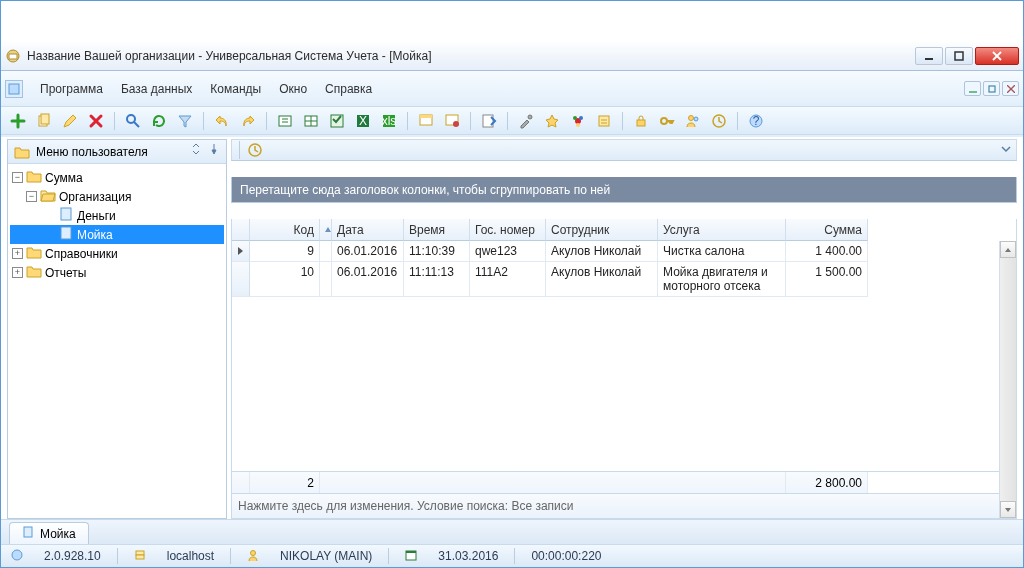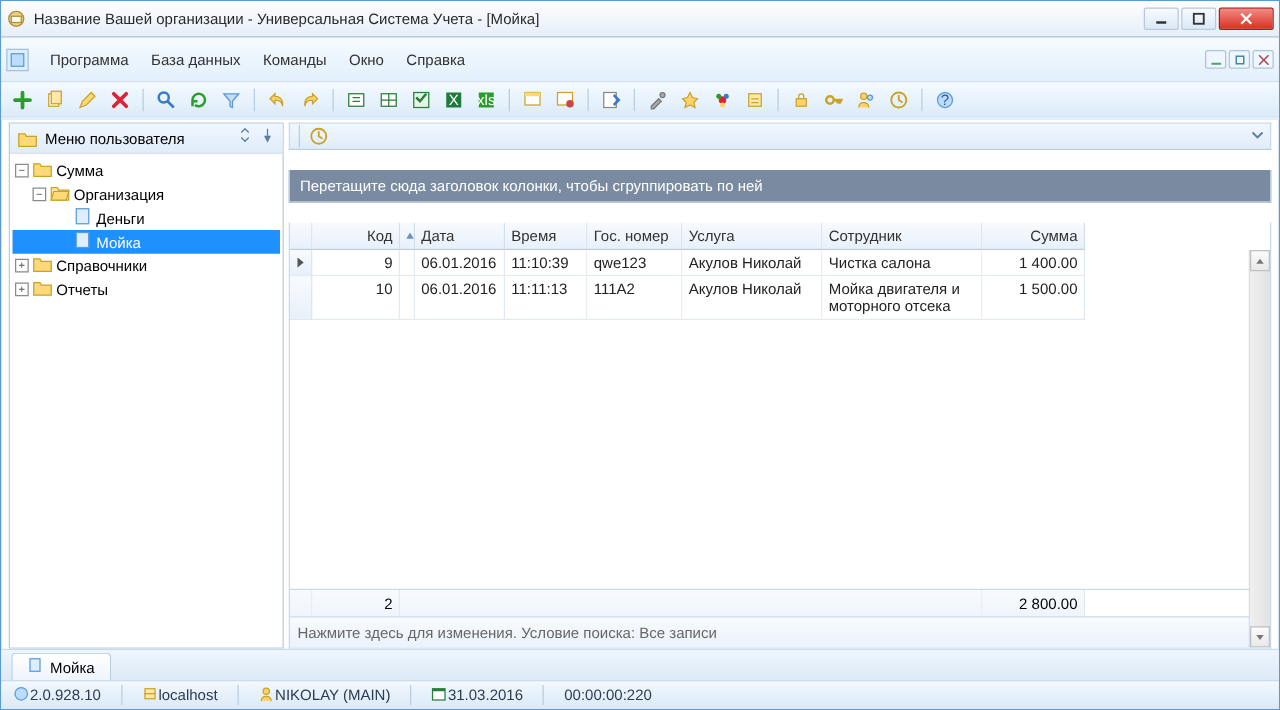--- a/index.html
+++ b/index.html
@@ -1,20 +1,20 @@
 <!DOCTYPE html>
 <html><head>
 <meta charset="utf-8">
 <style>
   * { box-sizing: border-box; margin: 0; padding: 0; font-family: "Segoe UI", Tahoma, Arial, sans-serif; font-size: 12px; }
   body { background: #ffffff; width: 1024px; height: 568px; overflow: hidden; }
   .window { width: 1024px; height: 568px; border: 1px solid #5b9bd5; background: #fff; display: flex; flex-direction: column; }
 
   
-  .titlebar { height: 29px; background: linear-gradient(#fdfeff, #e6eef8); display: flex; align-items: center; padding: 0 4px; border-bottom: 1px solid #a7c0de; position: relative; }
+  .titlebar { height: 29px; background: linear-gradient(#fdfeff, #e6eef8); display: flex; align-items: center; padding: 0 4px; border-bottom: 1px solid #a7c0de; position: relative; margin-top: 41px; }
   .titlebar .app-icon svg { width: 16px; height: 16px; display: block; margin-right: 6px; }
   .titlebar .title { color: #2b2b2b; flex: 1; font-size: 12px; }
   .titlebar .win-controls { display: flex; gap: 2px; }
   .titlebar .win-btn { width: 28px; height: 18px; border: 1px solid #b8c7da; background: linear-gradient(#f7fbff,#dbe8f7); border-radius: 2px; display: flex; align-items: center; justify-content: center; }
   .titlebar .win-btn.close { background: linear-gradient(#f28b82,#d93025); border-color: #b01c14; color: #fff; width: 44px; }
   .titlebar .win-btn svg { width: 10px; height: 10px; }
 
   
   .menubar { height: 36px; background: linear-gradient(#f6fbff,#e2effb); border-bottom: 1px solid #c9daea; display: flex; align-items: center; padding: 0 4px; }
   .menubar .menubar-icon { width: 18px; height: 18px; border: 1px solid #a7c0de; background: #ddeeff; margin-right: 8px; display: flex; align-items: center; justify-content: center; }
@@ -70,21 +70,21 @@
   .right-scroll { position: absolute; right: 0; top: 22px; bottom: 0; width: 17px; background: linear-gradient(90deg,#efefef,#e2e2e2); border-left: 1px solid #d1dfec;}
   .right-scroll .btn { height: 17px; background: linear-gradient(#fcfcfc,#e8e8e8); border: 1px solid #c1c1c1; display: flex; align-items: center; justify-content: center; }
   .right-scroll .track { position: absolute; top: 17px; bottom: 17px; left: 0; right: 0; }
 
   
   .tabs { height: 25px; background: linear-gradient(#eef5fd,#dde9f6); border-top: 1px solid #c9daea; display: flex; align-items: flex-end; padding: 0 8px; }
   .tab { height: 22px; padding: 3px 12px; background: linear-gradient(#ffffff,#eef5fd); border: 1px solid #b9cde0; border-bottom: none; border-radius: 4px 4px 0 0; display: flex; align-items: center; gap: 6px; }
 
   
   .statusbar { height: 23px; background: linear-gradient(#f2f8fe,#dbe9f7); border-top: 1px solid #c9daea; display: flex; align-items: center; padding: 0 6px; gap: 12px; color: #2b3b52; }
-  .status-item { display: flex; align-items: center; gap: 1px; padding: 0 4px; }
+  .status-item { display: flex; align-items: center; gap: 21px; padding: 0 4px; }
   .status-sep { width: 1px; height: 16px; background: #b9cde0; }
 
   
   .ic { width: 16px; height: 16px; display: block; }
   .ic-sm { width: 12px; height: 12px; }
 </style>
 </head>
 <body>
 
 <div class="window">
@@ -397,22 +397,22 @@
           <div class="hd"></div>
           <div class="hd num">
               <span>Код</span>
             </div>
           <div class="hd">
               <span class="sort-arrow"></span>
             </div>
           <div class="hd">Дата</div>
           <div class="hd">Время</div>
           <div class="hd">Гос. номер</div>
+          <div class="hd">Сотрудник</div>
           <div class="hd">Услуга</div>
-          <div class="hd">Сотрудник</div>
           <div class="hd num">Сумма</div>
 
           <div class="row-indicator">
               <span class="tri"></span>
             </div>
           <div class="cell num">9</div>
           <div class="cell"></div>
           <div class="cell">06.01.2016</div>
           <div class="cell">11:10:39</div>
           <div class="cell">qwe123</div>

